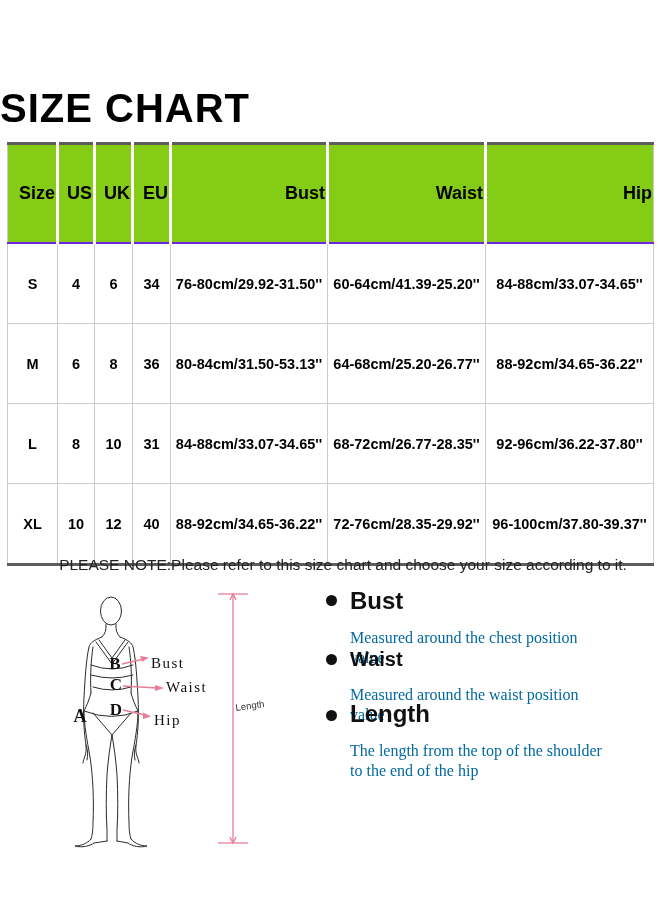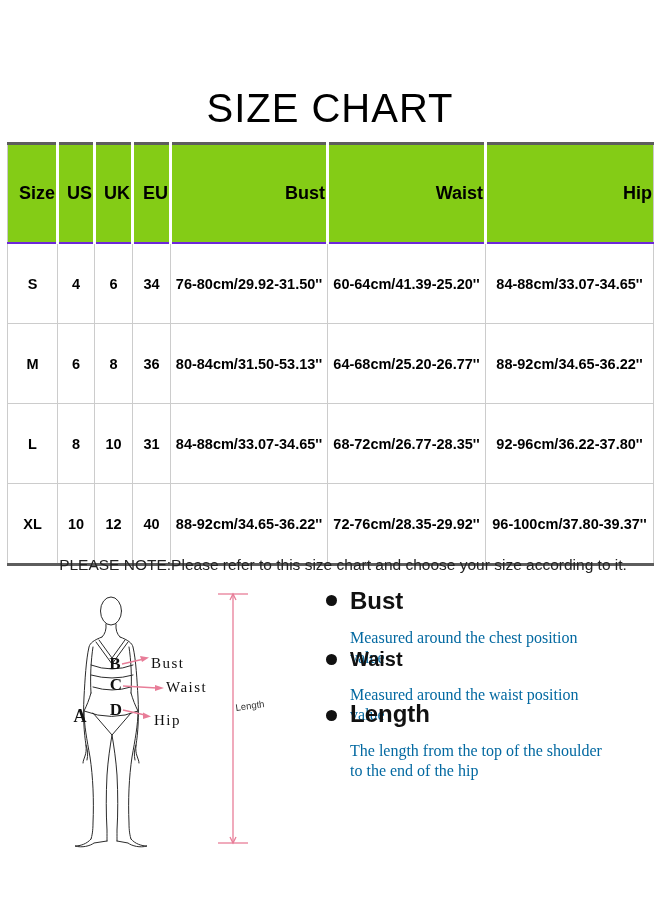--- a/index.html
+++ b/index.html
@@ -8,22 +8,22 @@
     font-family:"Liberation Sans", sans-serif; overflow:hidden; color:#000;
   }
   
   .logo {
     position:absolute; left:22px; top:16px;
     font-size:49px; font-weight:300; color:#3a3a3a; letter-spacing:2px;
     font-family:"Liberation Sans", sans-serif; white-space:nowrap;
   }
   .logo .reg { font-size:17px; font-weight:400; vertical-align:28px; letter-spacing:0; }
   .title {
-    position:absolute; left:0; top:86px; width:660px; text-align:center;
-    font-size:40px; font-weight:normal; letter-spacing:1px; color:#000;
+    position:absolute; left:0; top:86px; width:660px; text-align:left;
+    font-size:40px; font-weight:bold; letter-spacing:1px; color:#000;
   }
   
   .size-table {
     position:absolute; left:7px; top:142px; width:646px;
     border-collapse:collapse; table-layout:fixed;
     border-top:3px solid #5d5d5d; border-bottom:3px solid #5d5d5d;
     border-left:1px solid #c9c9c9; border-right:1px solid #c9c9c9;
   }
   .size-table th {
     background:#84cc16; color:#000; font-size:18px; font-weight:bold;

